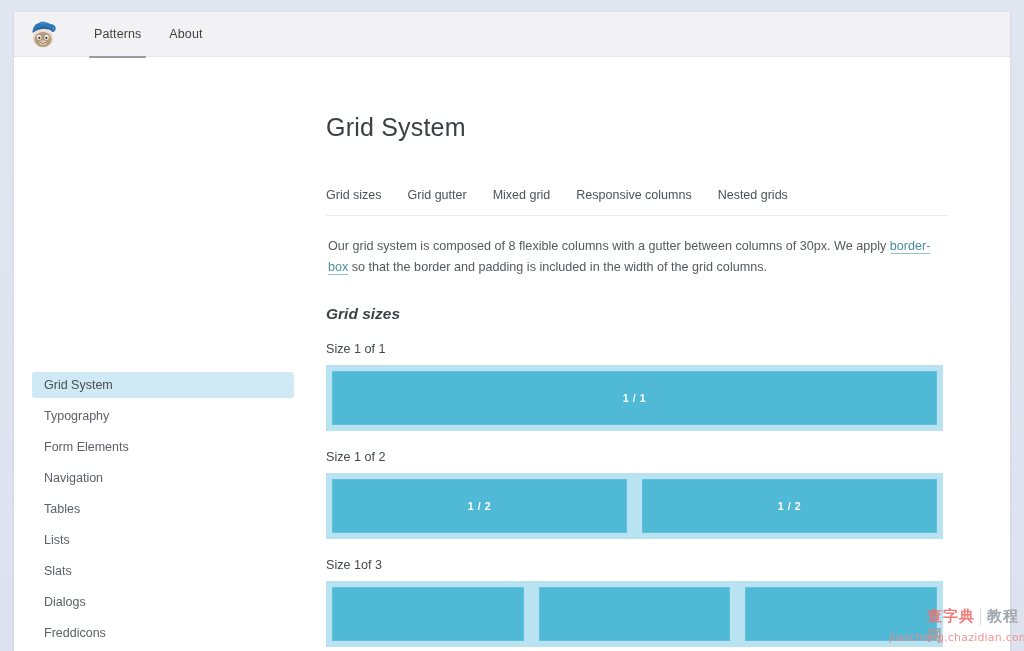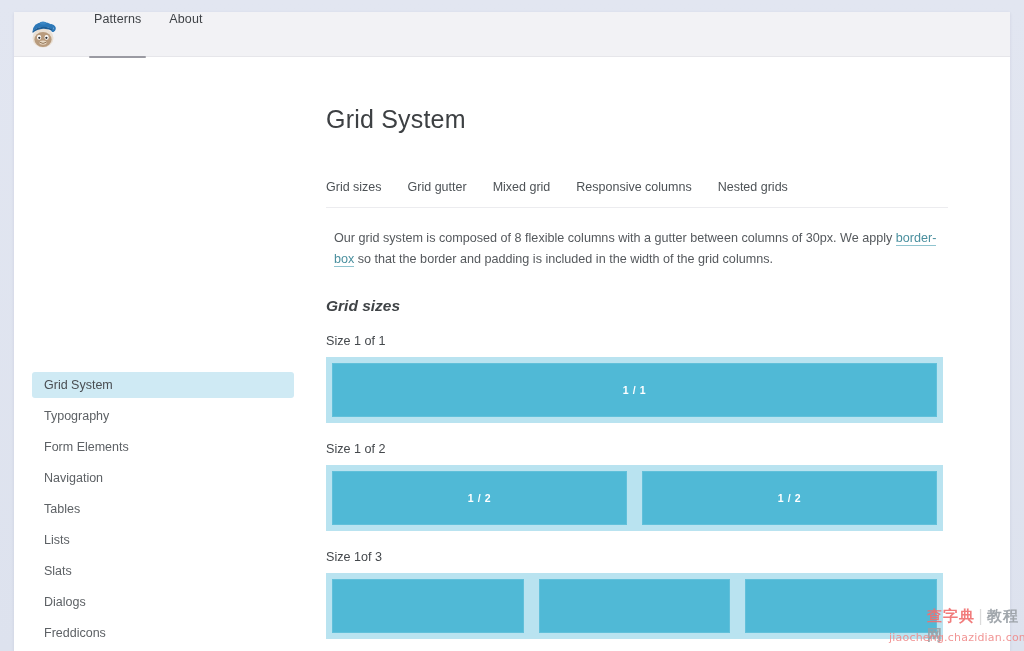--- a/index.html
+++ b/index.html
@@ -47,21 +47,21 @@
     margin-right: 20px;
     position: relative;
     flex: 0 0 auto;
   }
   .brand svg { display:block; }
 
   .navtabs { display: flex; align-items: stretch; height: 45px; }
   .navtab {
     position: relative;
     display: flex;
-    align-items: flex-start;
+    align-items: center;
     padding: 0 14px;
     font-size: 12.5px;
     color: #3f4246;
     cursor: pointer;
     letter-spacing: .1px;
   }
   .navtab.active::after {
     content: "";
     position: absolute;
     left: 9px; right: 9px;
@@ -122,21 +122,21 @@
     border-bottom: 1px solid #ececef;
   }
   .section-tab {
     font-size: 12.5px;
     color: #4d5256;
     cursor: pointer;
     white-space: nowrap;
   }
 
   p.intro {
-    margin: 20px 0 0 8px;
+    margin: 20px 0 0 2px;
     font-size: 12.6px;
     line-height: 1.62;
     color: #55595d;
     max-width: 610px;
   }
   p.intro a {
     color: #4a8f9e;
     text-decoration: none;
     border-bottom: 1px solid #8fc4cf;
   }
@@ -169,21 +169,21 @@
     display: flex;
     align-items: center;
     justify-content: center;
     color: #ffffff;
     font-size: 10.5px;
     font-weight: 700;
     letter-spacing: .6px;
     flex: 1 1 0;
     box-shadow: inset 0 0 0 1px rgba(255,255,255,.10);
   }
-  .grid-block { margin-bottom: 12px; }
+  .grid-block { margin-bottom: 4px; }
 
   
   .watermark {
     position: absolute;
     right: 0;
     bottom: 0;
     width: 140px;
     height: 46px;
     pointer-events: none;
     font-family: "DejaVu Sans", sans-serif;

